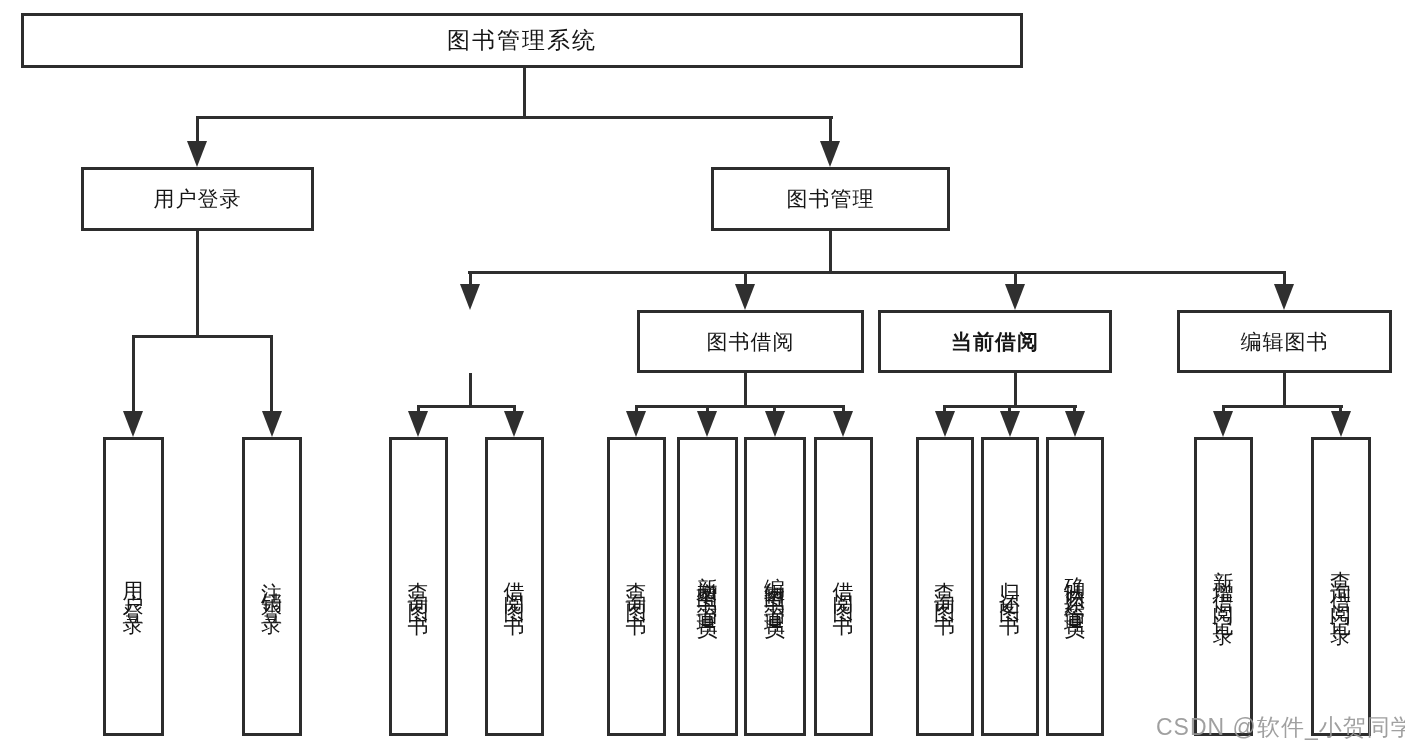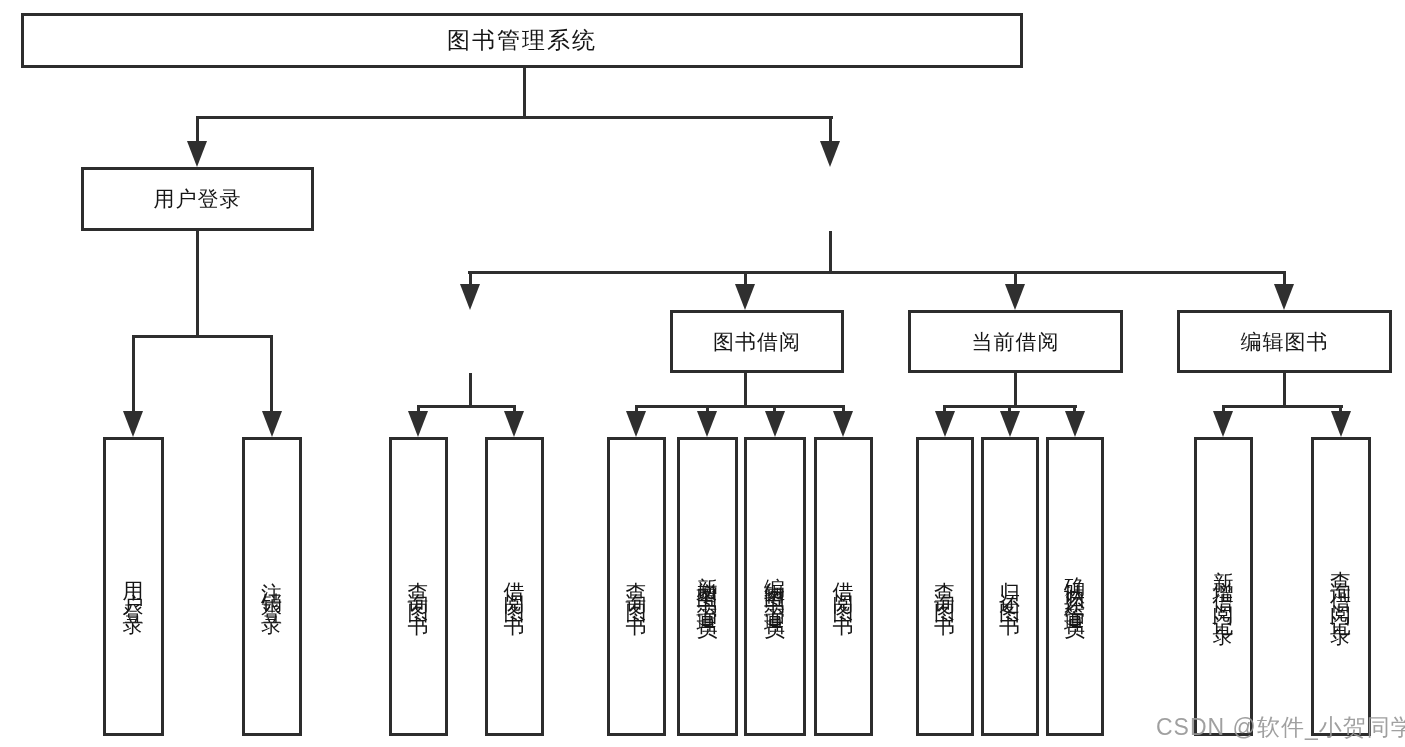--- a/index.html
+++ b/index.html
@@ -44,43 +44,46 @@
   <div class="line v" style="left:523px;top:68px;height:48px;"></div>
   <div class="line h" style="left:196px;top:116px;width:637px;"></div>
   <div class="line v" style="left:196px;top:116px;height:25px;"></div>
   <div class="arrow" style="left:187px;top:141px;"></div>
   <div class="line v" style="left:829px;top:116px;height:25px;"></div>
   <div class="arrow" style="left:820px;top:141px;"></div>
 
   <div class="box" style="left:81px;top:167px;width:233px;height:64px;">
     <span class="hlabel">用户登录</span>
   </div>
+  <div class="box" style="left:711px;top:167px;width:239px;height:64px;">
+    <span class="hlabel">图书管理</span>
+  </div>
 
   <div class="line v" style="left:196px;top:231px;height:104px;"></div>
   <div class="line h" style="left:132px;top:335px;width:141px;"></div>
   <div class="line v" style="left:132px;top:335px;height:76px;"></div>
   <div class="arrow" style="left:123px;top:411px;"></div>
   <div class="line v" style="left:270px;top:335px;height:76px;"></div>
   <div class="arrow" style="left:262px;top:411px;"></div>
 
   <div class="line v" style="left:829px;top:231px;height:43px;"></div>
   <div class="line h" style="left:468px;top:271px;width:818px;"></div>
   <div class="line v" style="left:469px;top:271px;height:13px;"></div>
   <div class="arrow" style="left:460px;top:284px;"></div>
   <div class="line v" style="left:744px;top:271px;height:13px;"></div>
   <div class="arrow" style="left:735px;top:284px;"></div>
   <div class="line v" style="left:1014px;top:271px;height:13px;"></div>
   <div class="arrow" style="left:1005px;top:284px;"></div>
   <div class="line v" style="left:1283px;top:271px;height:13px;"></div>
   <div class="arrow" style="left:1274px;top:284px;"></div>
 
-  <div class="box" style="left:670px;top:310px;width:174px;height:63px;">
+  <div class="box" style="left:637px;top:310px;width:227px;height:63px;">
     <span class="hlabel">图书借阅</span>
   </div>
-  <div class="box" style="left:908px;top:310px;width:215px;height:63px;">
+  <div class="box" style="left:878px;top:310px;width:234px;height:63px;font-weight:bold;">
     <span class="hlabel">当前借阅</span>
   </div>
   <div class="box" style="left:1177px;top:310px;width:215px;height:63px;">
     <span class="hlabel">编辑图书</span>
   </div>
 
   <div class="line v" style="left:469px;top:373px;height:35px;"></div>
   <div class="line v" style="left:744px;top:373px;height:35px;"></div>
   <div class="line v" style="left:1014px;top:373px;height:35px;"></div>
   <div class="line v" style="left:1283px;top:373px;height:35px;"></div>

